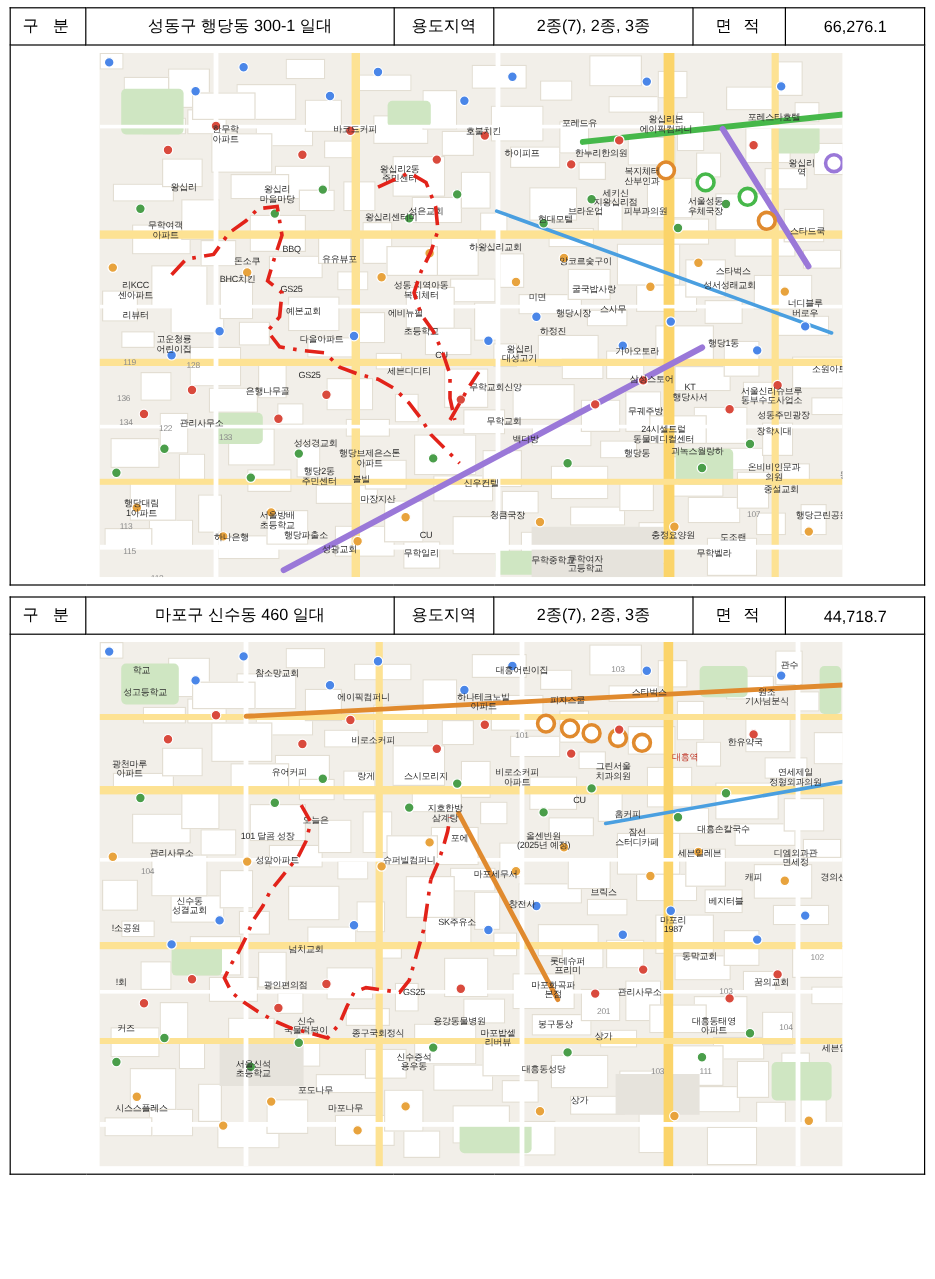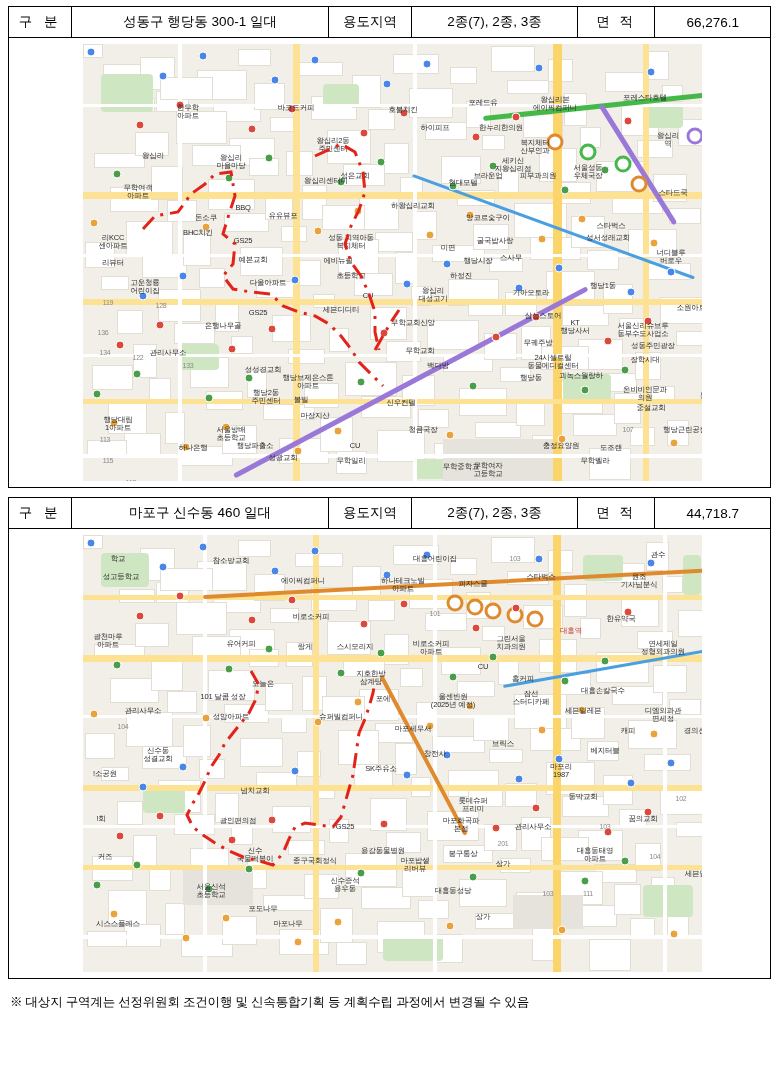--- a/index.html
+++ b/index.html
@@ -892,14 +892,13 @@
               <polyline points="168,136 176,150 172,166 166,178 158,188 150,198 142,208 136,220 128,232 122,246 116,258 110,268 104,280 110,292 120,300 132,308 146,316 160,322 176,326 190,330 200,318 206,304 212,292 222,288 236,290 250,292 258,282 262,268 266,254 270,240 272,226 274,212 276,198" fill="none" stroke="#e2231a" stroke-width="3" stroke-dasharray="15 7 3 7"></polyline>
               <polyline points="276,198 282,184 286,172 290,158 292,146" fill="none" stroke="#e2231a" stroke-width="3" stroke-dasharray="15 7 3 7"></polyline>
             </svg>
               </div>
         </div>
       </td>
     </tr>
   </tbody>
     </table>
 
-  <div class="note">※ 대상지 구역계는 선정위원회 조건이행 및 신속통합기획 등 계획수립 과정에서 변경될 수 있음</div>
 </div>
 
 </body></html>

